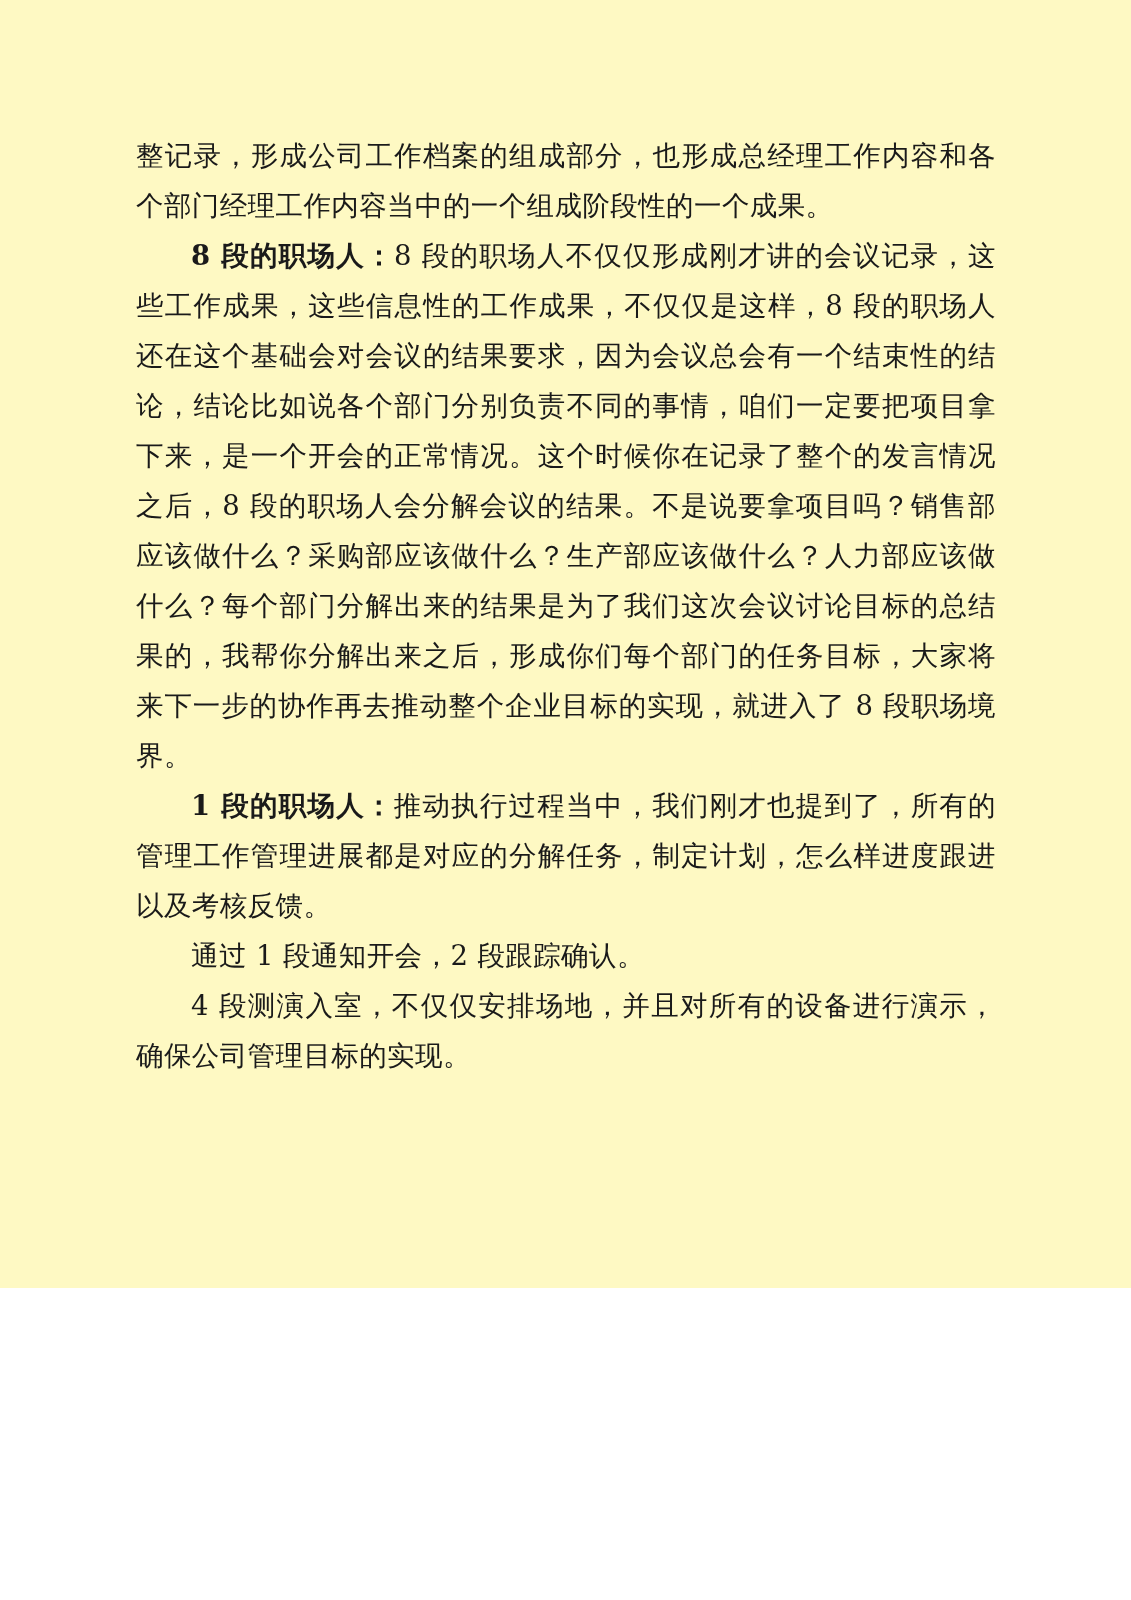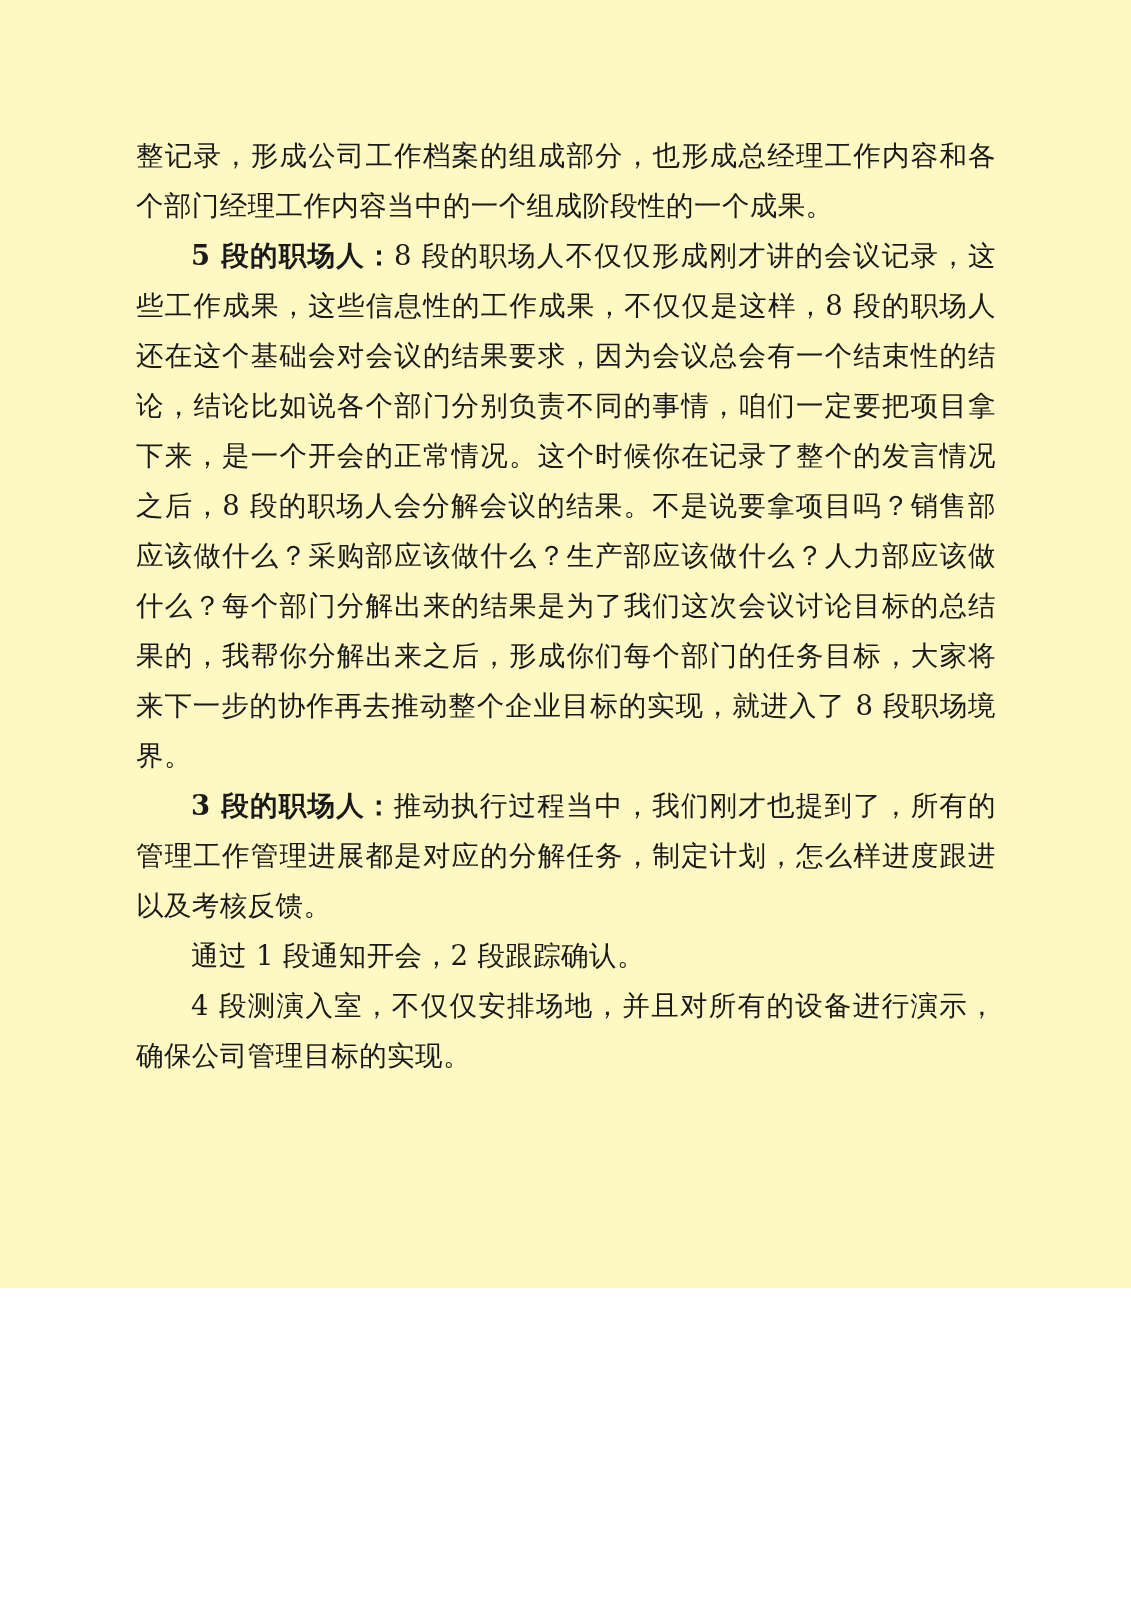--- a/index.html
+++ b/index.html
@@ -55,25 +55,25 @@
 
 <div class="page">
 
   <div class="content">
 
     <p>
       <span>整记录，形成公司工作档案的组成部分，也形成总经理工作内容和各个部门经理工作内容当中的一个组成阶段性的一个成果。</span>
     </p>
 
     <p class="indent">
-      <span class="bold">5 段的职场人：</span><span>8 段的职场人不仅仅形成刚才讲的会议记录，这些工作成果，这些信息性的工作成果，不仅仅是这样，8 段的职场人还在这个基础会对会议的结果要求，因为会议总会有一个结束性的结论，结论比如说各个部门分别负责不同的事情，咱们一定要把项目拿下来，是一个开会的正常情况。这个时候你在记录了整个的发言情况之后，8 段的职场人会分解会议的结果。不是说要拿项目吗？销售部应该做什么？采购部应该做什么？生产部应该做什么？人力部应该做什么？每个部门分解出来的结果是为了我们这次会议讨论目标的总结果的，我帮你分解出来之后，形成你们每个部门的任务目标，大家将来下一步的协作再去推动整个企业目标的实现，就进入了 8 段职场境界。</span>
+      <span class="bold">8 段的职场人：</span><span>8 段的职场人不仅仅形成刚才讲的会议记录，这些工作成果，这些信息性的工作成果，不仅仅是这样，8 段的职场人还在这个基础会对会议的结果要求，因为会议总会有一个结束性的结论，结论比如说各个部门分别负责不同的事情，咱们一定要把项目拿下来，是一个开会的正常情况。这个时候你在记录了整个的发言情况之后，8 段的职场人会分解会议的结果。不是说要拿项目吗？销售部应该做什么？采购部应该做什么？生产部应该做什么？人力部应该做什么？每个部门分解出来的结果是为了我们这次会议讨论目标的总结果的，我帮你分解出来之后，形成你们每个部门的任务目标，大家将来下一步的协作再去推动整个企业目标的实现，就进入了 8 段职场境界。</span>
     </p>
 
     <p class="indent">
-      <span class="bold">3 段的职场人：</span><span>推动执行过程当中，我们刚才也提到了，所有的管理工作管理进展都是对应的分解任务，制定计划，怎么样进度跟进以及考核反馈。</span>
+      <span class="bold">1 段的职场人：</span><span>推动执行过程当中，我们刚才也提到了，所有的管理工作管理进展都是对应的分解任务，制定计划，怎么样进度跟进以及考核反馈。</span>
     </p>
 
 
 
     <p class="indent">
       <span>通过 1 段通知开会，2 段跟踪确认。</span>
     </p>
 
 
     <p class="indent">

